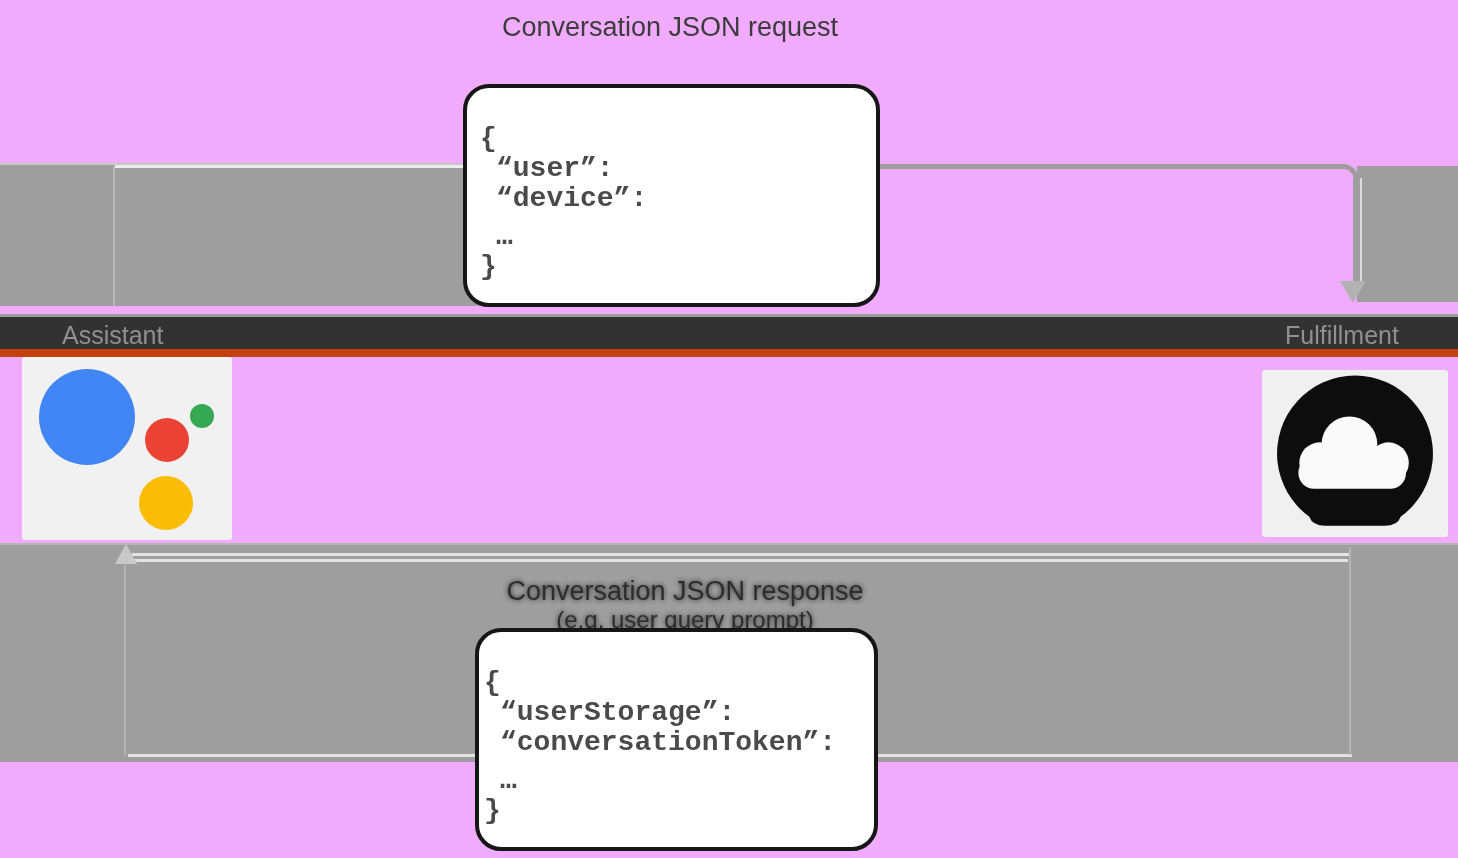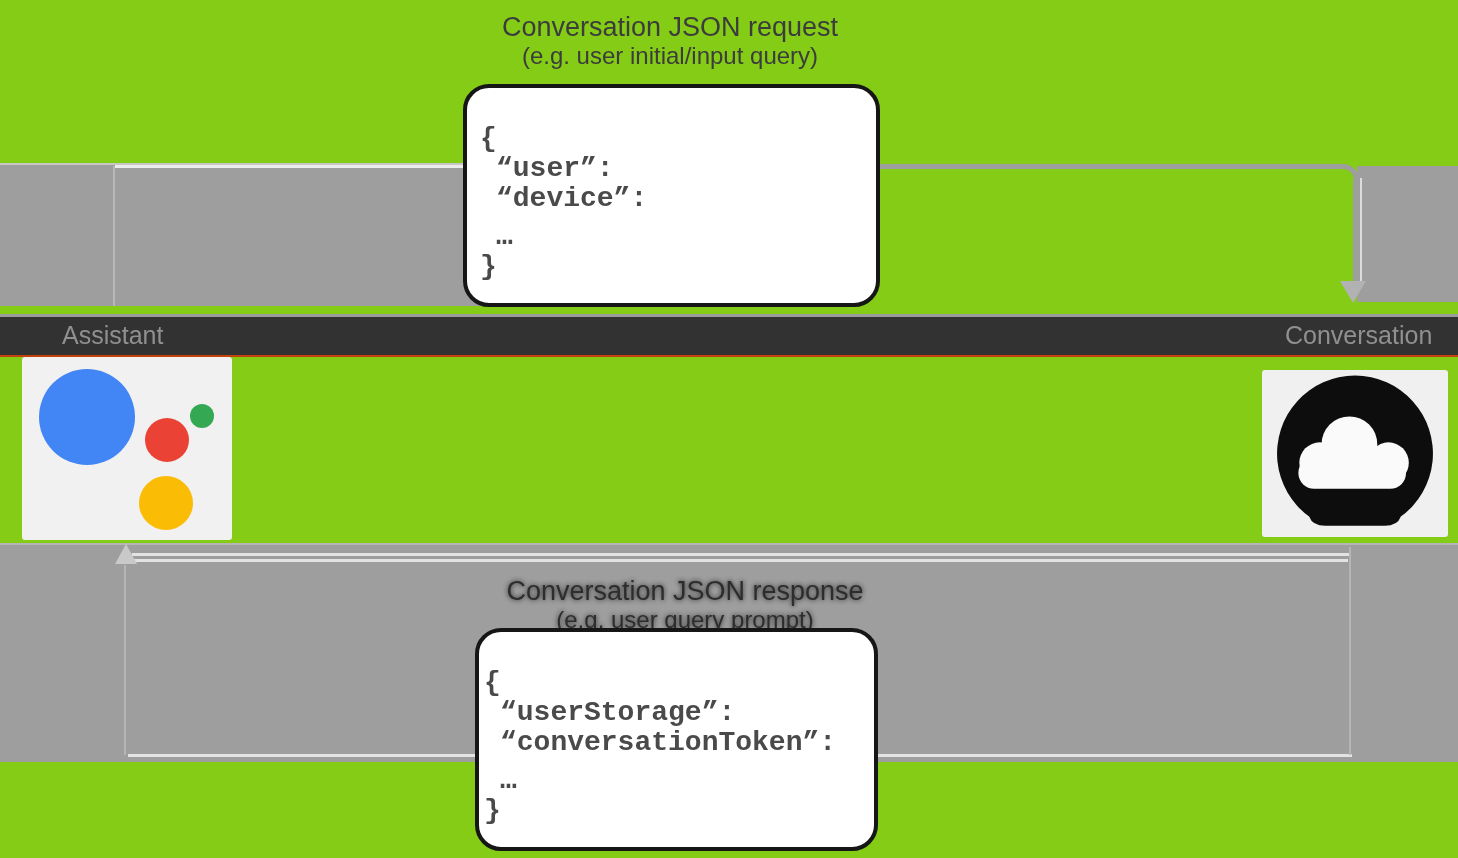--- a/index.html
+++ b/index.html
@@ -1,16 +1,16 @@
 <!DOCTYPE html>
 <html><head>
 <meta charset="utf-8">
 <style>
   html,body{margin:0;padding:0;background:#000;}
-  #stage{position:relative;width:1458px;height:858px;background:#84cc16;overflow:hidden;
+  #stage{position:relative;width:1458px;height:858px;background:#f0abfc;overflow:hidden;
          font-family:"Liberation Sans",sans-serif;}
   .abs{position:absolute;}
 
   
   .band{background:#9e9e9e;}
   .hline,.vline{position:absolute;}
   .corner-tr{position:absolute;border-top:5px solid #9e9e9e;border-right:5px solid #9e9e9e;
              border-top-right-radius:16px;}
 
   .arrowhead-down{position:absolute;width:0;height:0;
@@ -30,37 +30,36 @@
   .code-box{position:absolute;background:#fff;border:4px solid #161616;border-radius:26px;
             box-sizing:border-box;z-index:5;}
   .code{font-family:"Liberation Mono",monospace;font-weight:bold;color:#4a4a4a;
         font-size:28px;line-height:30px;}
   .code .ln{white-space:pre;}
   .code .indent{margin-left:16px;}
   .code .gap{margin-top:8px;}
 
   
   .label-band{position:absolute;left:0;top:314px;width:1458px;height:43px;background:#323232;
-              border-top:3px solid #9c9c9c;border-bottom:2px solid #c2410c;box-sizing:border-box;z-index:2;}
+              border-top:3px solid #9c9c9c;border-bottom:8px solid #c2410c;box-sizing:border-box;z-index:2;}
   .node-label{position:absolute;top:0;height:37px;line-height:37px;font-size:25px;color:#909090;}
 
   
   .card{position:absolute;background:#f1f1f1;border-radius:3px;z-index:4;}
   .dot{position:absolute;border-radius:50%;}
 
   .z1{z-index:1}.z2{z-index:2}.z3{z-index:3}
 </style>
 </head>
 <body>
 
 <div id="stage">
 
   <div class="flow-title" style="left:280px;top:12px;width:780px;">
     <div class="t1">Conversation JSON request</div>
-    <div class="t2">(e.g. user initial/input query)</div>
   </div>
 
   <div class="abs band z1" style="left:0;top:163px;width:672px;height:143px;"></div>
   <div class="hline z2" style="left:0;top:163px;width:672px;height:2px;background:#c6c6c6;"></div>
   <div class="vline z2" style="left:113px;top:166px;width:2px;height:140px;background:#b8b8b8;"></div>
   <div class="hline z2" style="left:115px;top:165px;width:348px;height:3px;background:#ececec;"></div>
   <div class="hline z2" style="left:876px;top:164px;width:466px;height:5px;background:#9e9e9e;"></div>
   <div class="corner-tr z2" style="left:1340px;top:164px;width:14px;height:14px;"></div>
   <div class="vline z2" style="left:1353px;top:178px;width:5px;height:104px;background:#9e9e9e;"></div>
   <div class="abs band z1" style="left:1357px;top:166px;width:101px;height:136px;"></div>
@@ -72,21 +71,21 @@
       <div class="ln">{</div>
       <div class="ln indent">“user”:</div>
       <div class="ln indent">“device”:</div>
       <div class="ln indent gap">…</div>
       <div class="ln">}</div>
     </div>
   </div>
 
   <div class="label-band">
     <div class="node-label" style="left:62px;">Assistant</div>
-    <div class="node-label" style="left:1285px;">Conversation</div>
+    <div class="node-label" style="left:1285px;">Fulfillment</div>
   </div>
 
   <div class="card" style="left:22px;top:357px;width:210px;height:183px;">
     <div>
       <div class="dot" style="left:17px;top:12px;width:96px;height:96px;background:#4285f4;"></div>
       <div class="dot" style="left:123px;top:61px;width:44px;height:44px;background:#ea4335;"></div>
       <div class="dot" style="left:168px;top:47px;width:24px;height:24px;background:#34a853;"></div>
       <div class="dot" style="left:117px;top:119px;width:54px;height:54px;background:#fbbc05;"></div>
     </div>
   </div>

